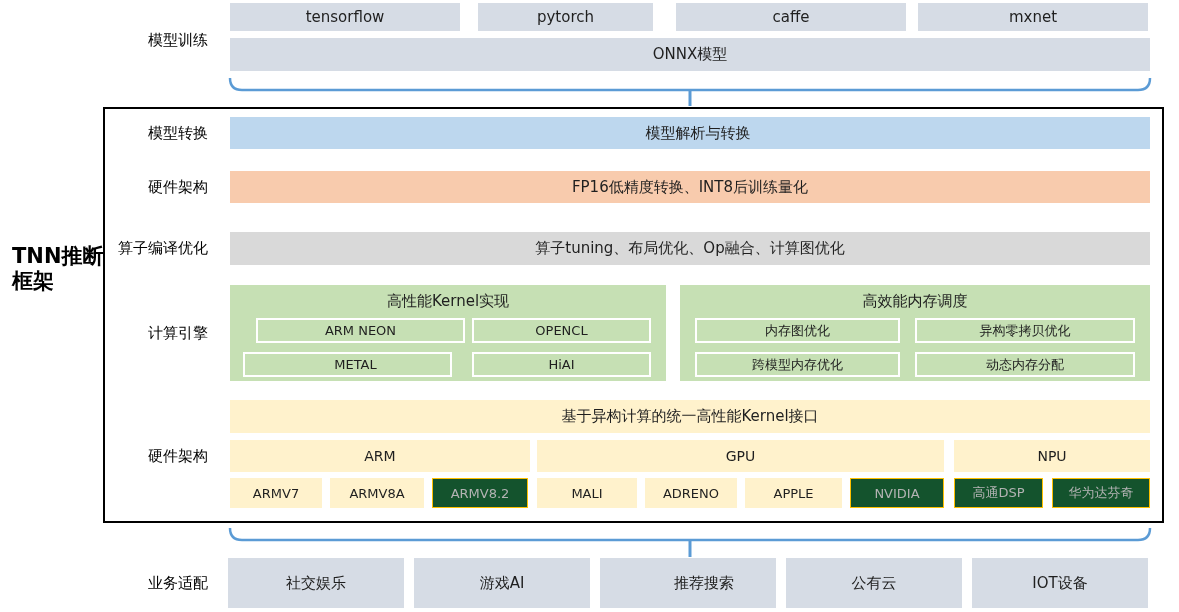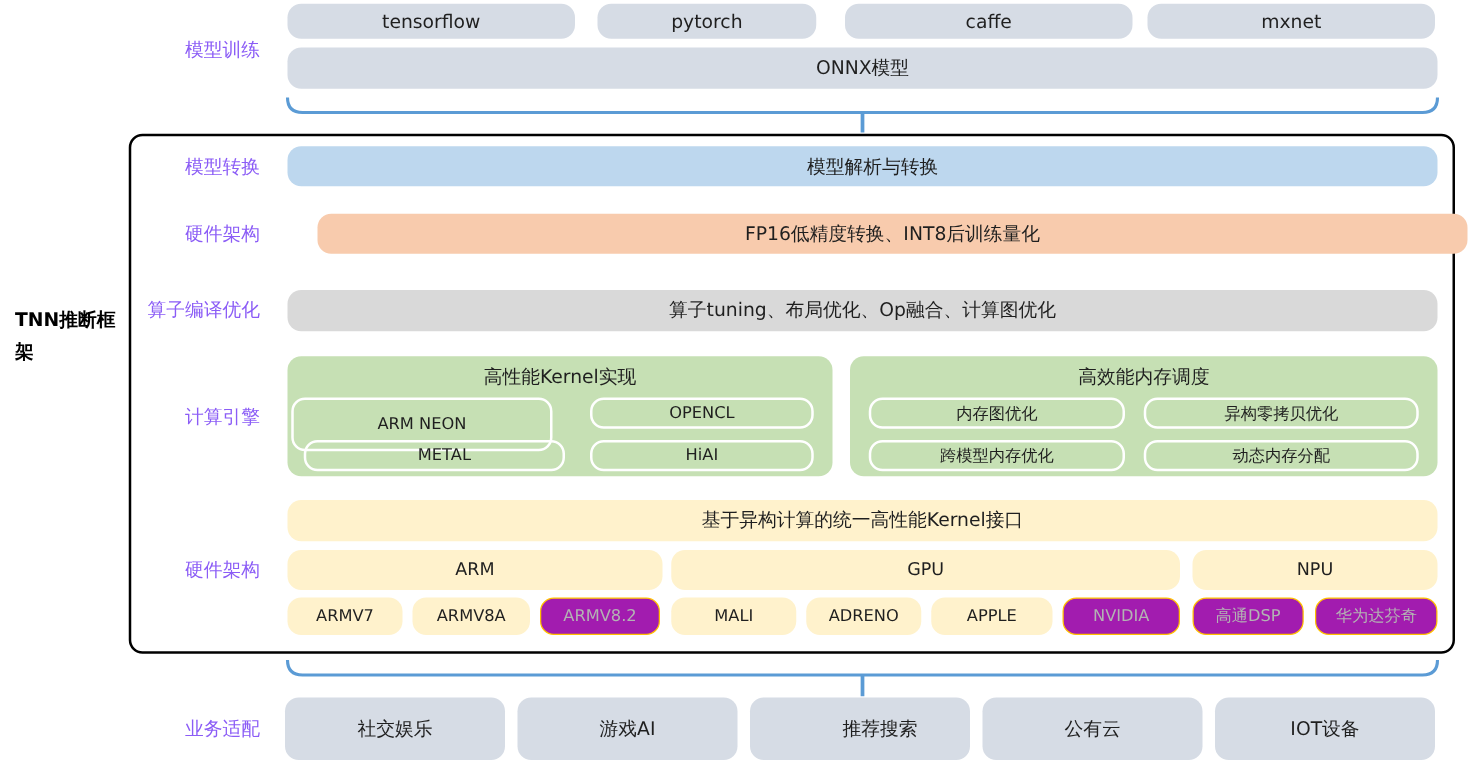--- a/index.html
+++ b/index.html
@@ -1,48 +1,48 @@
 <!DOCTYPE html>
 <html><head>
 <meta charset="utf-8">
 <style>
   html,body{margin:0;padding:0;background:#ffffff;}
   .canvas{
     position:relative;width:1179px;height:612px;background:#ffffff;
     font-family:"DejaVu Sans","Liberation Sans",sans-serif;
     color:#1f1f1f;overflow:hidden;
   }
-  .abs{position:absolute;box-sizing:border-box;border-radius:11px;}
+  .abs{position:absolute;box-sizing:border-box;}
   .lbl{
     position:absolute;box-sizing:border-box;left:0;width:208px;
-    text-align:right;font-size:15px;color:#8b5cf6;
+    text-align:right;font-size:15px;color:#000000;
     display:flex;align-items:center;justify-content:flex-end;
   }
   .fwbox{background:#d6dce5;text-align:center;font-size:15px;
     display:flex;align-items:center;justify-content:center;}
   .bar{text-align:center;font-size:15px;
     display:flex;align-items:center;justify-content:center;}
   .bar-blue{background:#bdd7ee;}
   .bar-orange{background:#f8cbad;}
   .bar-gray{background:#d9d9d9;}
   .bar-cream{background:#fff2cc;}
   .greenbox{background:#c6e0b4;}
   .greentitle{position:absolute;left:0;top:0;right:0;height:32px;
     display:flex;align-items:center;justify-content:center;font-size:15px;}
   .subbox{border:2px solid #ffffff;background:transparent;font-size:13px;
     display:flex;align-items:center;justify-content:center;}
   .hwheader{background:#fff2cc;font-size:14px;
     display:flex;align-items:center;justify-content:center;}
   .chip{background:#fff2cc;font-size:13px;
     display:flex;align-items:center;justify-content:center;}
-  .chip-outline{background:#a21caf;border:1.5px solid #ffc000;color:#b3b3b3;}
+  .chip-outline{background:#14532d;border:1.5px solid #ffc000;color:#b3b3b3;}
   .mainbox{border:2px solid #000000;background:transparent;}
   .bizbox{background:#d6dce5;font-size:15px;
     display:flex;align-items:center;justify-content:center;}
-  .fwtitle{font-weight:bold;font-size:15px;line-height:25px;color:#000;}
+  .fwtitle{font-weight:bold;font-size:21px;line-height:25px;color:#000;}
   svg.brace{position:absolute;overflow:visible;}
 </style>
 </head>
 <body>
 
 <div class="canvas">
 
   <div class="lbl" style="top:26px;height:28px;">模型训练</div>
 
   <div class="abs fwbox" style="left:230px;top:3px;width:230px;height:28px;">tensorflow</div>
@@ -58,31 +58,31 @@
   </svg>
 
   <div class="abs mainbox" style="left:103px;top:107px;width:1061px;height:416px;"></div>
 
   <div class="abs fwtitle" style="left:12px;top:244px;width:92px;">TNN推断框架</div>
 
   <div class="lbl" style="top:117px;height:32px;">模型转换</div>
   <div class="abs bar bar-blue" style="left:230px;top:117px;width:920px;height:32px;padding-left:16px;">模型解析与转换</div>
 
   <div class="lbl" style="top:171px;height:32px;">硬件架构</div>
-  <div class="abs bar bar-orange" style="left:230px;top:171px;width:920px;height:32px;margin-left:24px;">FP16低精度转换、INT8后训练量化</div>
+  <div class="abs bar bar-orange" style="left:230px;top:171px;width:920px;height:32px;">FP16低精度转换、INT8后训练量化</div>
 
   <div class="lbl" style="top:232px;height:33px;">算子编译优化</div>
   <div class="abs bar bar-gray" style="left:230px;top:232px;width:920px;height:33px;">算子tuning、布局优化、Op融合、计算图优化</div>
 
   <div class="lbl" style="top:317px;height:32px;">计算引擎</div>
 
   <div class="abs greenbox" style="left:230px;top:285px;width:436px;height:96px;">
     <div class="greentitle">高性能Kernel实现</div>
   </div>
-  <div class="abs subbox" style="left:233px;top:318px;width:209px;height:43px;">ARM NEON</div>
+  <div class="abs subbox" style="left:256px;top:318px;width:209px;height:25px;">ARM NEON</div>
   <div class="abs subbox" style="left:472px;top:318px;width:179px;height:25px;">OPENCL</div>
   <div class="abs subbox" style="left:243px;top:352px;width:209px;height:25px;padding-left:16px;">METAL</div>
   <div class="abs subbox" style="left:472px;top:352px;width:179px;height:25px;">HiAI</div>
 
   <div class="abs greenbox" style="left:680px;top:285px;width:470px;height:96px;">
     <div class="greentitle">高效能内存调度</div>
   </div>
   <div class="abs subbox" style="left:695px;top:318px;width:205px;height:25px;">内存图优化</div>
   <div class="abs subbox" style="left:915px;top:318px;width:220px;height:25px;">异构零拷贝优化</div>
   <div class="abs subbox" style="left:695px;top:352px;width:205px;height:25px;">跨模型内存优化</div>

